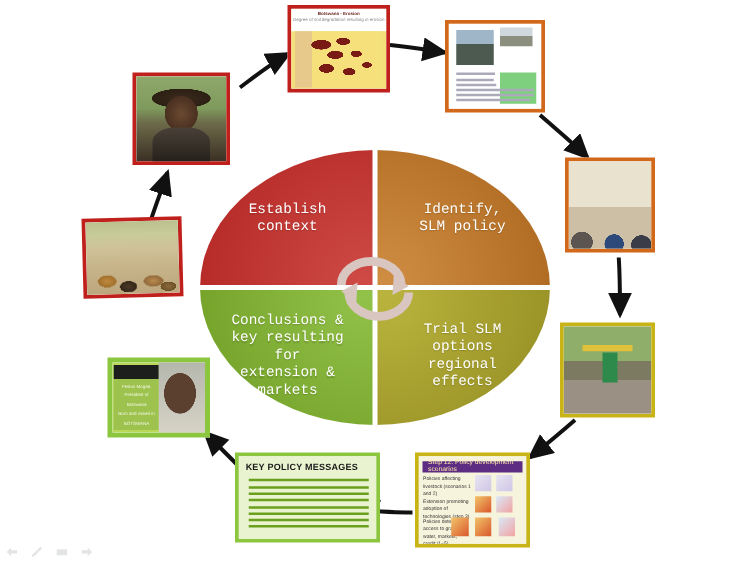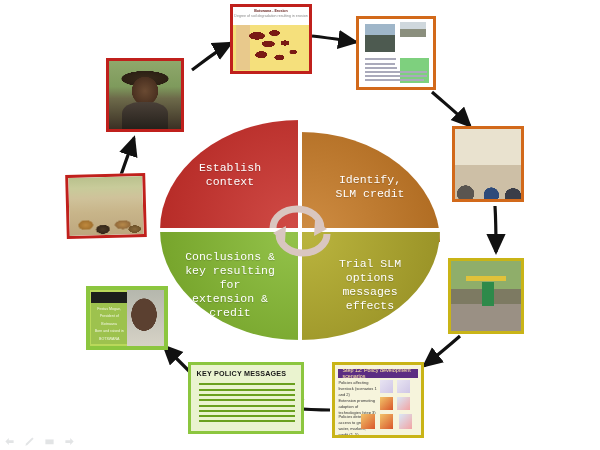--- a/index.html
+++ b/index.html
@@ -11,21 +11,21 @@
 
   
   .wheel{position:absolute;left:160px;top:120px;width:280px;height:220px;font-family:Liberation Mono, monospace;}
   .quad{position:absolute;width:50%;height:50%;overflow:hidden;
         display:flex;align-items:center;justify-content:center;
         color:#fff;text-align:center;line-height:1.22;
         font-size:11.5px;box-sizing:border-box;}
   .quad span{display:block;padding:0 10px;text-shadow:0 1px 1px rgba(0,0,0,.18);}
   .q-tl{left:0;top:0;border-top-left-radius:140px 110px;
         background:radial-gradient(circle at 95% 95%, #cf4a45 0%, #b72c28 78%);}
-  .q-tr{right:0;top:12px;border-top-right-radius:140px 110px;
+  .q-tr{right:0;top:0;border-top-right-radius:140px 110px;
         background:radial-gradient(circle at 5% 95%, #cf8d43 0%, #b06c22 80%);}
   .q-bl{left:0;bottom:0;border-bottom-left-radius:140px 110px;
         background:radial-gradient(circle at 95% 5%, #93c24a 0%, #76a42b 80%);}
   .q-br{right:0;bottom:0;border-bottom-right-radius:140px 110px;
         background:radial-gradient(circle at 5% 5%, #bab43e 0%, #9a9327 80%);justify-content:flex-end;}
   .q-tl span{font-size:11.5px}
   .cross-v{position:absolute;left:138px;top:0;width:4px;height:220px;background:#fff;}
   .cross-h{position:absolute;left:0;top:108px;width:280px;height:4px;background:#fff;}
   .cyc{position:absolute;left:103px;top:78px;width:74px;height:64px;}
 
@@ -139,35 +139,35 @@
 
   <div class="wheel">
     <div class="quad q-tl">
       <span>
         <span>Establish context</span>
       </span>
     </div>
     <div class="quad q-tr">
       <span>
         <span>Identify,</span>
-        <span>SLM credit</span>
+        <span>SLM policy</span>
       </span>
     </div>
     <div class="quad q-br">
       <span>
         <span>Trial SLM options</span>
-        <span>messages effects</span>
+        <span>regional effects</span>
       </span>
     </div>
     <div class="quad q-bl">
       <span>
         <span>Conclusions &amp;</span>
         <span>key resulting for</span>
         <span>extension &amp;</span>
-        <span>credit</span>
+        <span>markets</span>
       </span>
     </div>
     <div class="cross-v"></div>
     <div class="cross-h"></div>
 
     <svg class="cyc" viewBox="0 0 74 64">
       <path d="M10,30 A24,19 0 0 1 58,30" stroke="#d9c6c0" stroke-width="7" fill="none"></path>
       <path d="M52,22 L64,31 L51,38 z" fill="#d9c6c0"></path>
       <path d="M64,36 A24,19 0 0 1 16,36" stroke="#d9c6c0" stroke-width="7" fill="none"></path>
       <path d="M22,44 L10,35 L23,28 z" fill="#d9c6c0"></path>

